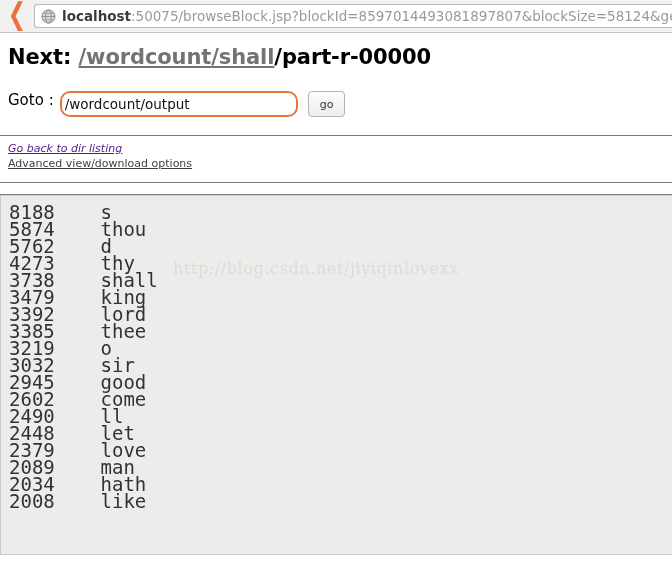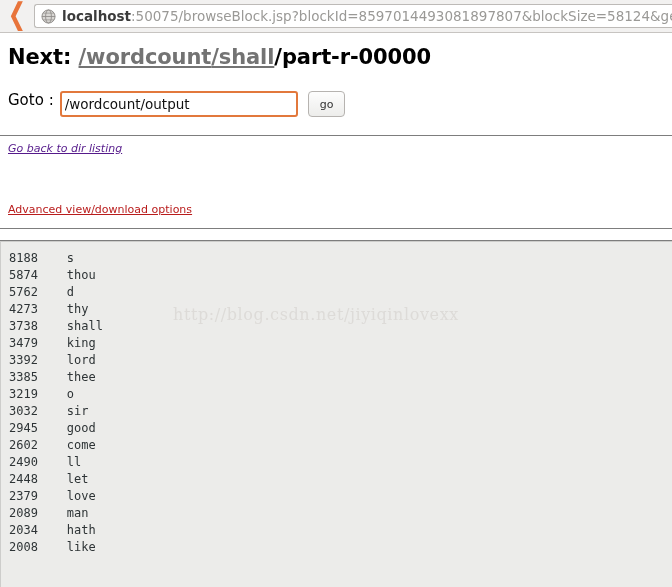--- a/index.html
+++ b/index.html
@@ -107,21 +107,21 @@
   }
   .goto-label { margin-right: 6px; }
   .goto-input {
     width: 228px;
     height: 20px;
     font-size: 13.5px;
     font-family: "DejaVu Sans", "Liberation Sans", sans-serif;
     color: #111;
     padding: 1px 3px;
     border: 2px solid #e2783c;
-    border-radius: 3px;
+    border-radius: 10px;
     background: #fff;
     outline: none;
     box-sizing: content-box;
   }
   .go-btn {
     margin-left: 10px;
     font-size: 11px;
     font-family: "DejaVu Sans", "Liberation Sans", sans-serif;
     color: #333;
     padding: 3px 11px;
@@ -146,24 +146,23 @@
     line-height: 1.32;
     font-family: "DejaVu Sans", "Liberation Sans", sans-serif;
   }
   .link-visited {
     color: #551a8b;
     font-style: italic;
     text-decoration: underline;
     display: inline-block;
   }
   .link-plain {
-    color: #b91c1c;
+    color: #404040;
     text-decoration: underline;
     display: inline-block;
-    margin-top: 46px;
   }
   .chunk-link-wrap {
     margin: 9px 0 0 8px;
     font-size: 15px;
     font-family: "DejaVu Sans", "Liberation Sans", sans-serif;
   }
 
   .pre-wrap {
     position: relative;
     margin: 0;
@@ -172,21 +171,21 @@
     border-left: 1px solid #cdcdcb;
     border-right: none;
     height: 360px;
     overflow: hidden;
     box-sizing: border-box;
   }
   pre.datapre {
     margin: 0;
     padding: 8px 0 0 8px;
     font-family: "DejaVu Sans Mono", "Liberation Mono", monospace;
-    font-size: 12px;
+    font-size: 19px;
     line-height: 17px;
     color: #2e3436;
     white-space: pre;
     position: relative;
     z-index: 2;
   }
   .watermark {
     position: absolute;
     left: 172px;
     top: 63px;

